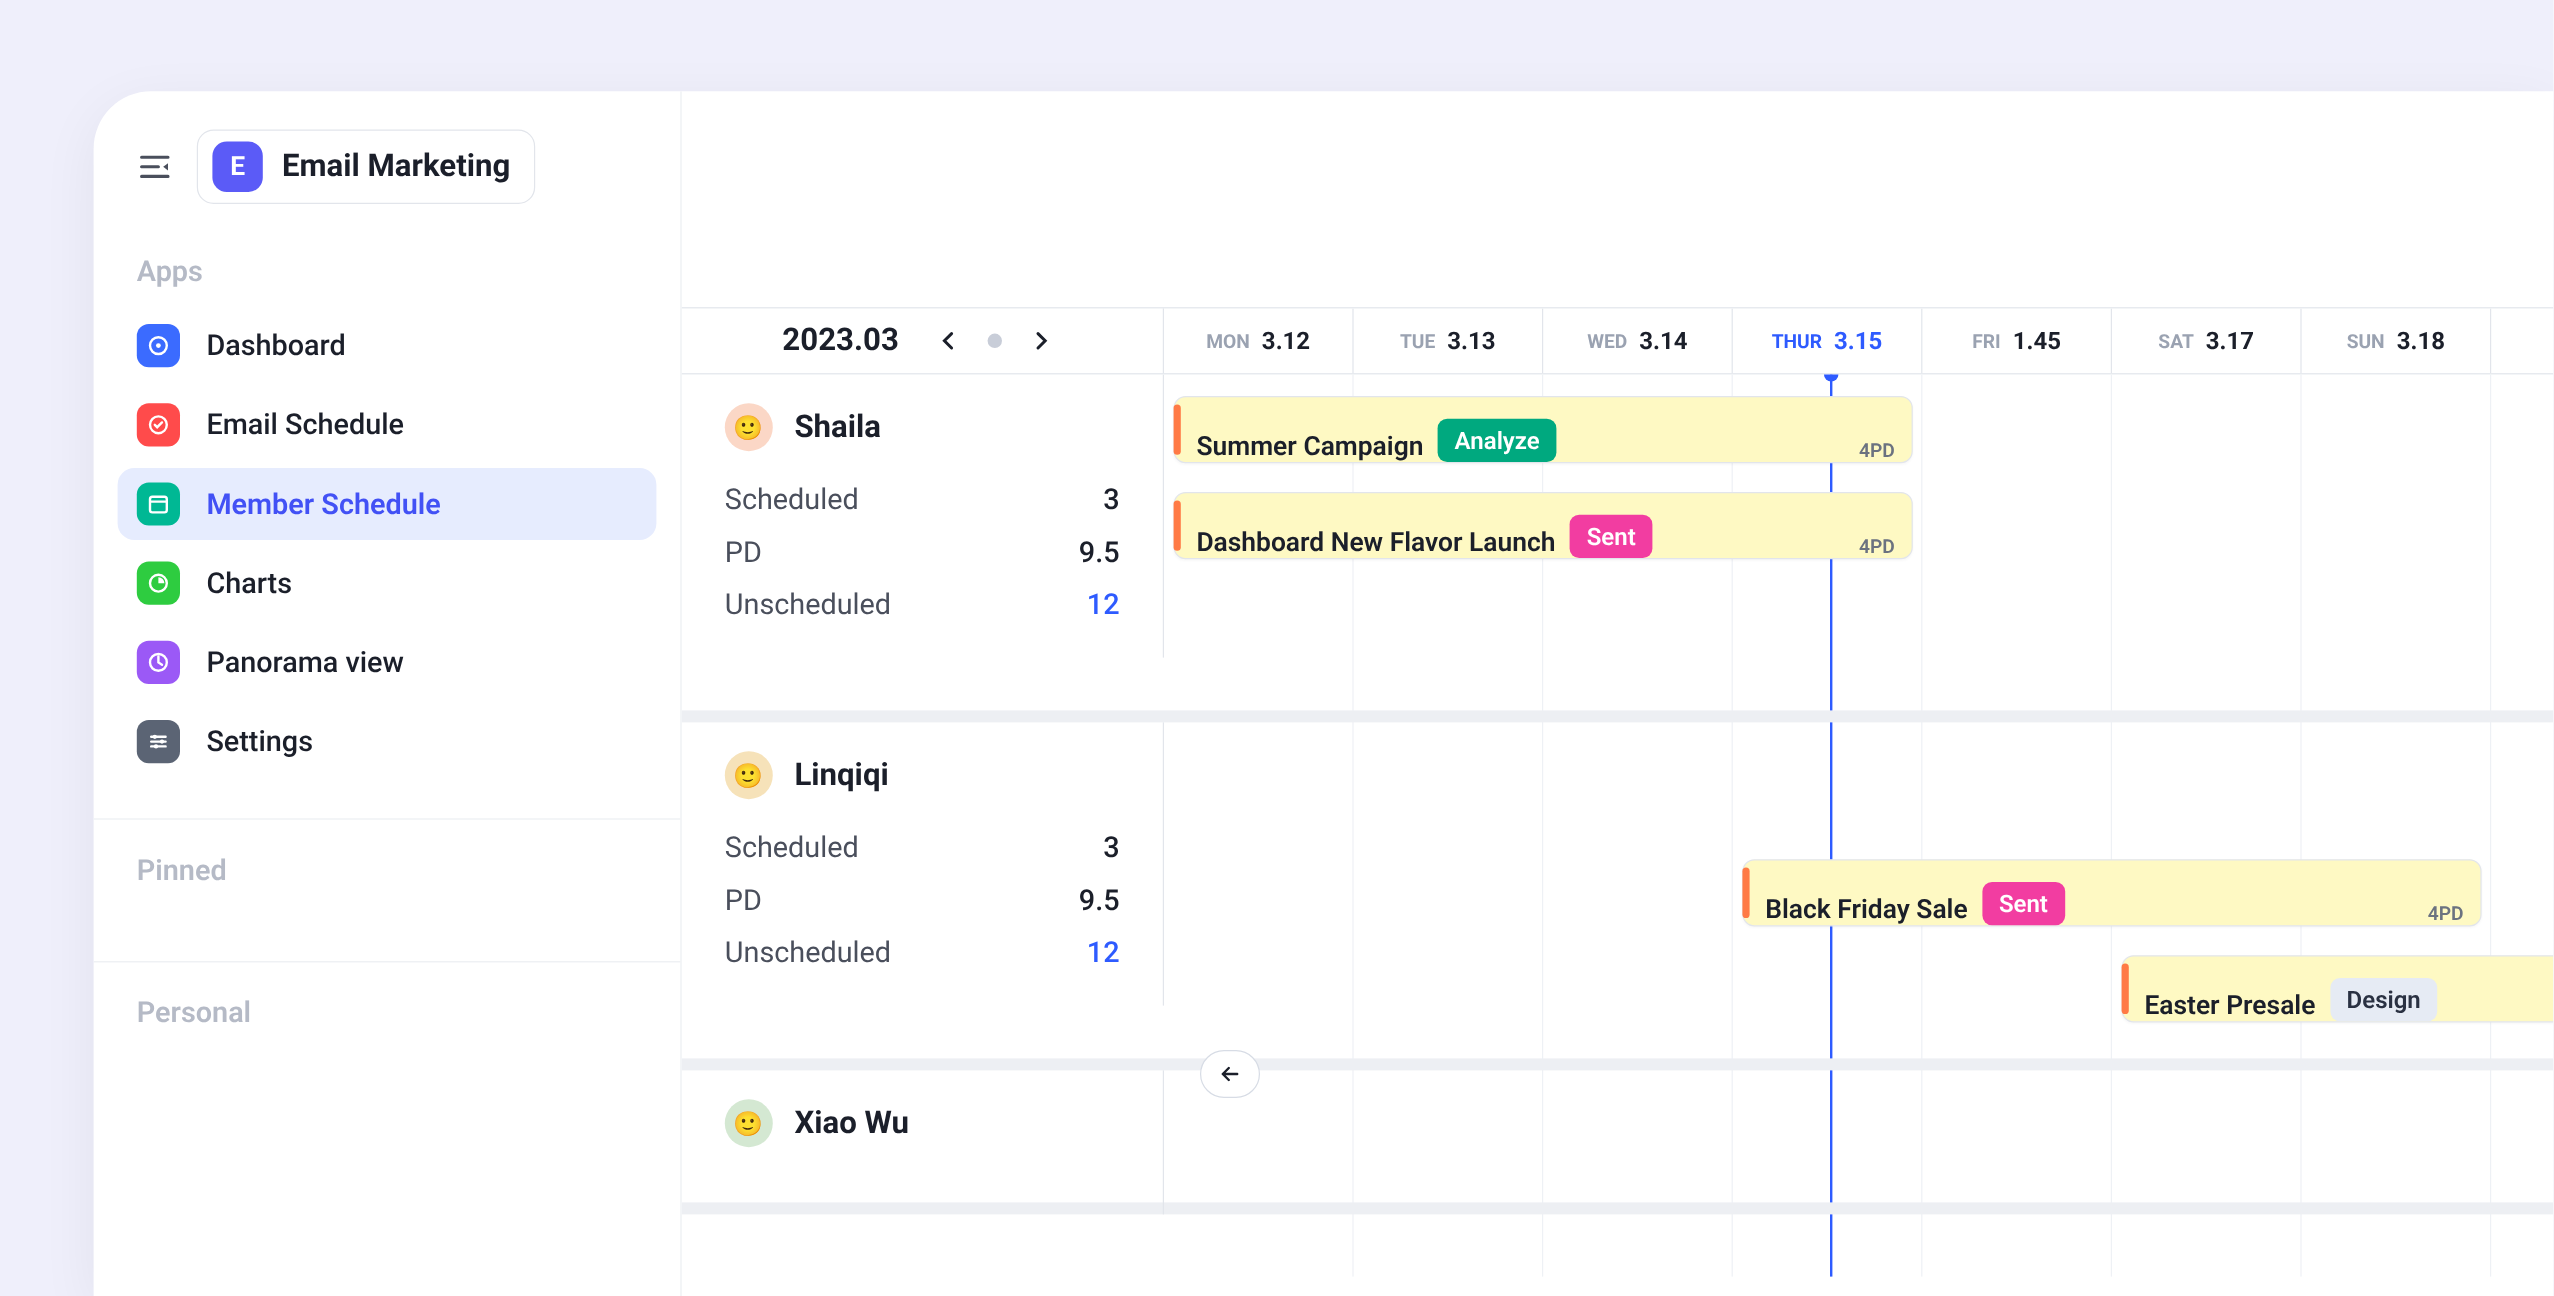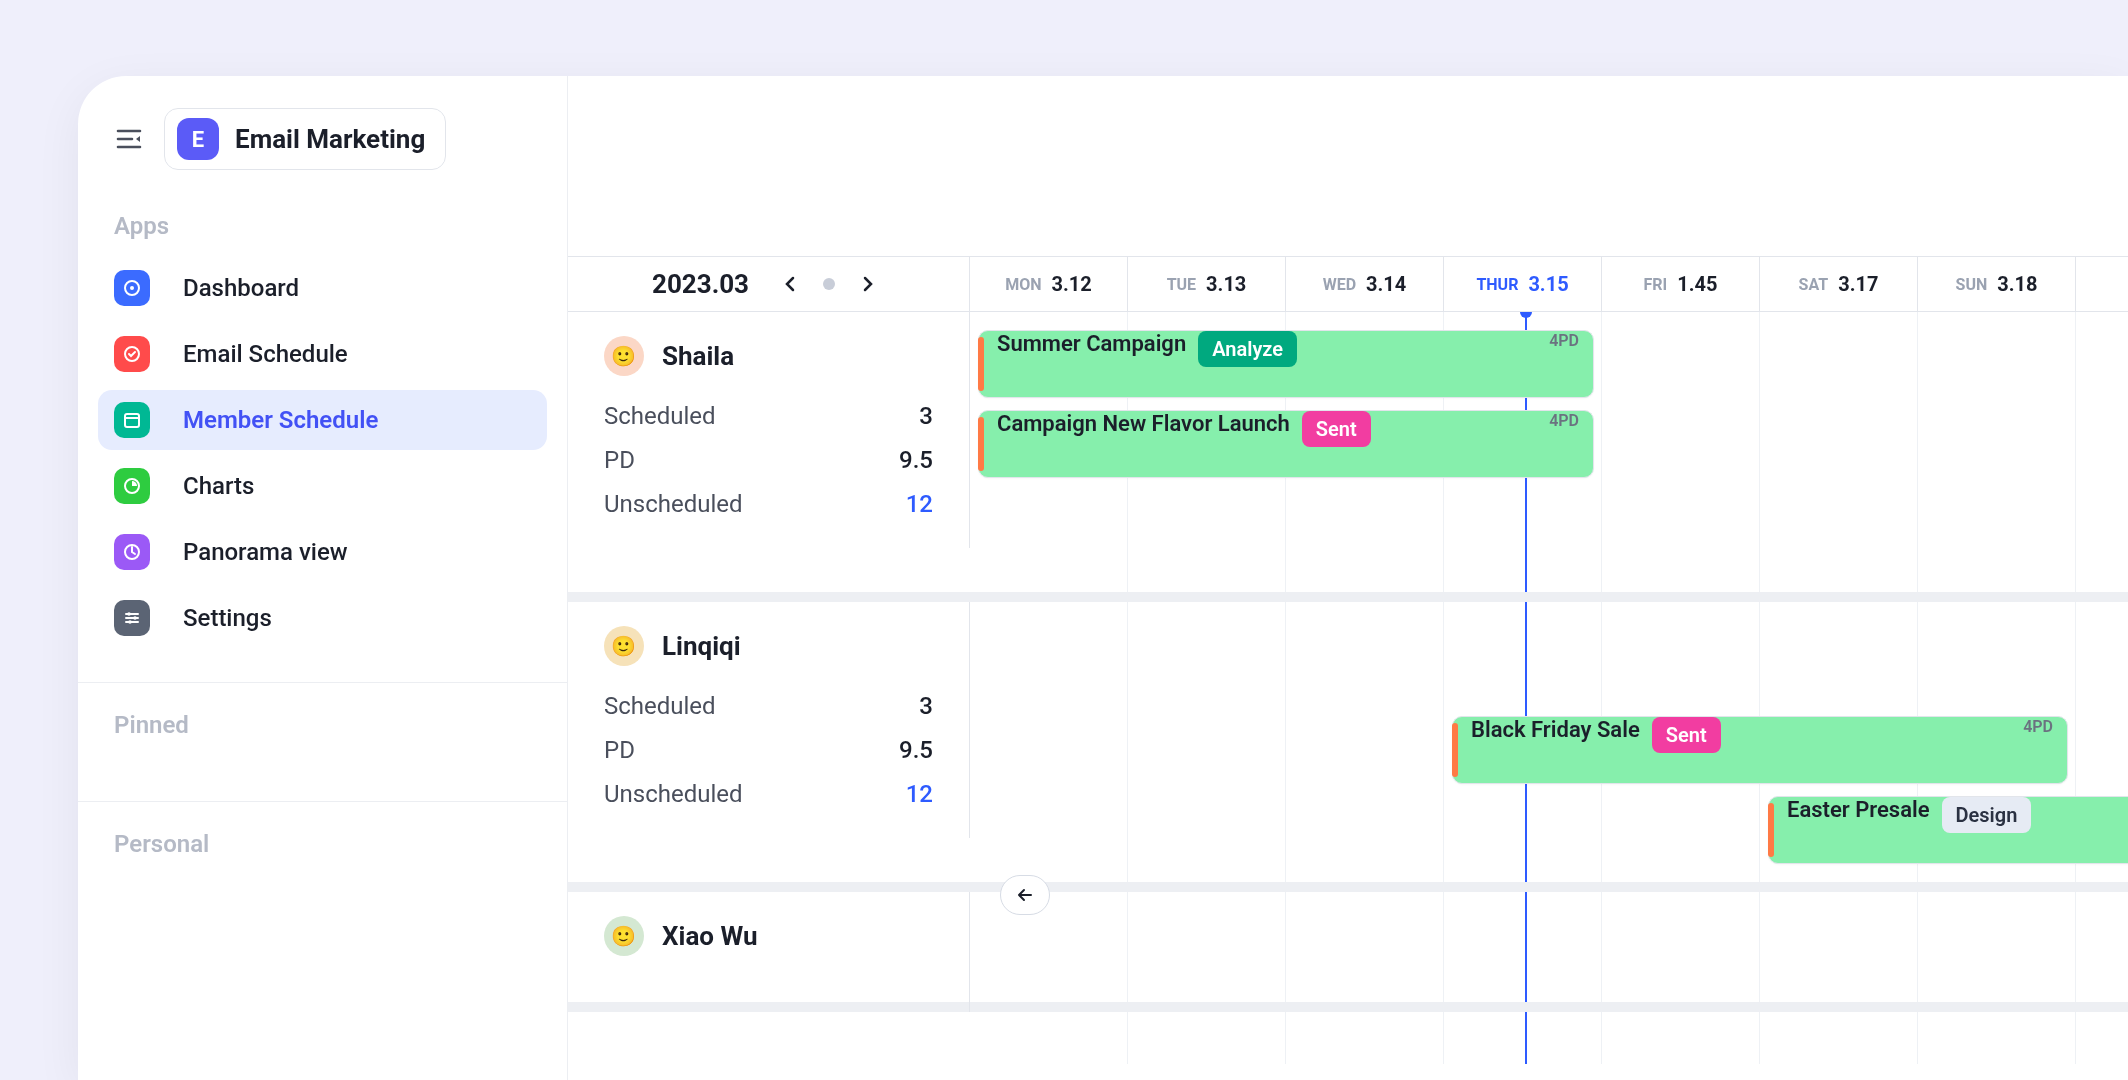--- a/index.html
+++ b/index.html
@@ -65,21 +65,21 @@
     padding:12px 16px; border-radius:14px;
     cursor:pointer;
   }
   .nav-item.active { background:#E6ECFE; }
   .nav-item.active .nav-label { color:#4251F5; font-weight:600;}
   .nav-icon {
     width:36px; height:36px; border-radius:10px;
     display:flex; align-items:center; justify-content:center;
     color:#fff; flex:none;
   }
-  .nav-label { font-size:24px; color:#1B1F2A; font-weight:550;margin-left:11px;}
+  .nav-label { font-size:24px; color:#1B1F2A; font-weight:550;}
   .ic-dash { background:#3B6BFF;}
   .ic-email { background:#FF4B4B;}
   .ic-member { background:#00B894;}
   .ic-pano { background:#9B59F6;}
   .ic-charts { background:#2ECC40;}
   .ic-settings { background:#5B6474;}
   .divider { height:1px; background:#ECEEF2; margin: 6px 0 28px 0;}
   
   .main { flex:1; position:relative; overflow:hidden;}
   .topbar { height:180px; }
@@ -132,23 +132,23 @@
   .avatar.a2 { background:#F6E2B9;}
   .avatar.a3 { background:#D4E8D2;}
   .member-name { font-size:26px; font-weight:700; color:#1B1F2A;}
   .stat-row { display:flex; justify-content:space-between; font-size:24px; color:#4A4F5C; margin-top:16px;}
   .stat-val { font-weight:500; color:#1B1F2A;}
   .stat-link { color:#2E5BFF; font-weight:500;}
   .tasks {
     position:absolute; left:402px; right:0; top:18px; bottom:0;
   }
   .task-bar {
-    position:absolute; height:68px; background:#86efac;
+    position:absolute; height:56px; background:#fef9c3;
     border:1px solid #E2E5EB; border-radius:10px;
-    display:flex; align-items:flex-start; padding:0 14px 0 18px;
+    display:flex; align-items:flex-end; padding:0 14px 0 18px;
     gap:12px;
     box-shadow: 0 1px 2px rgba(0,0,0,0.03);
   }
   .task-bar::before {
     content:""; position:absolute; left:-1px; top:6px; bottom:6px; width:6px;
     background:#FF7A45; border-radius:4px;
   }
   .task-title { font-size:22px; font-weight:600; color:#1B1F2A; white-space:nowrap;}
   .task-badge {
     font-size:20px; font-weight:600; padding:6px 14px; border-radius:8px; color:#fff;
@@ -333,21 +333,21 @@
                 <span class="stat-link">12</span>
               </div>
             </div>
             <div class="tasks">
               <div class="task-bar" style="left: 8px; width: 616px; top: 0px;">
                 <span class="task-title">Summer Campaign</span>
                 <span class="task-badge b-analyze">Analyze</span>
                 <span class="task-pd">4PD</span>
               </div>
               <div class="task-bar" style="left: 8px; width: 616px; top: 80px;">
-                <span class="task-title">Campaign New Flavor Launch</span>
+                <span class="task-title">Dashboard New Flavor Launch</span>
                 <span class="task-badge b-sent">Sent</span>
                 <span class="task-pd">4PD</span>
               </div>
             </div>
           </div>
           <div class="member-row" style="height: 290px;">
             <div class="member-left">
               <div class="member-head">
                 <div class="avatar a2">🙂</div>
                 <div class="member-name">Linqiqi</div>

